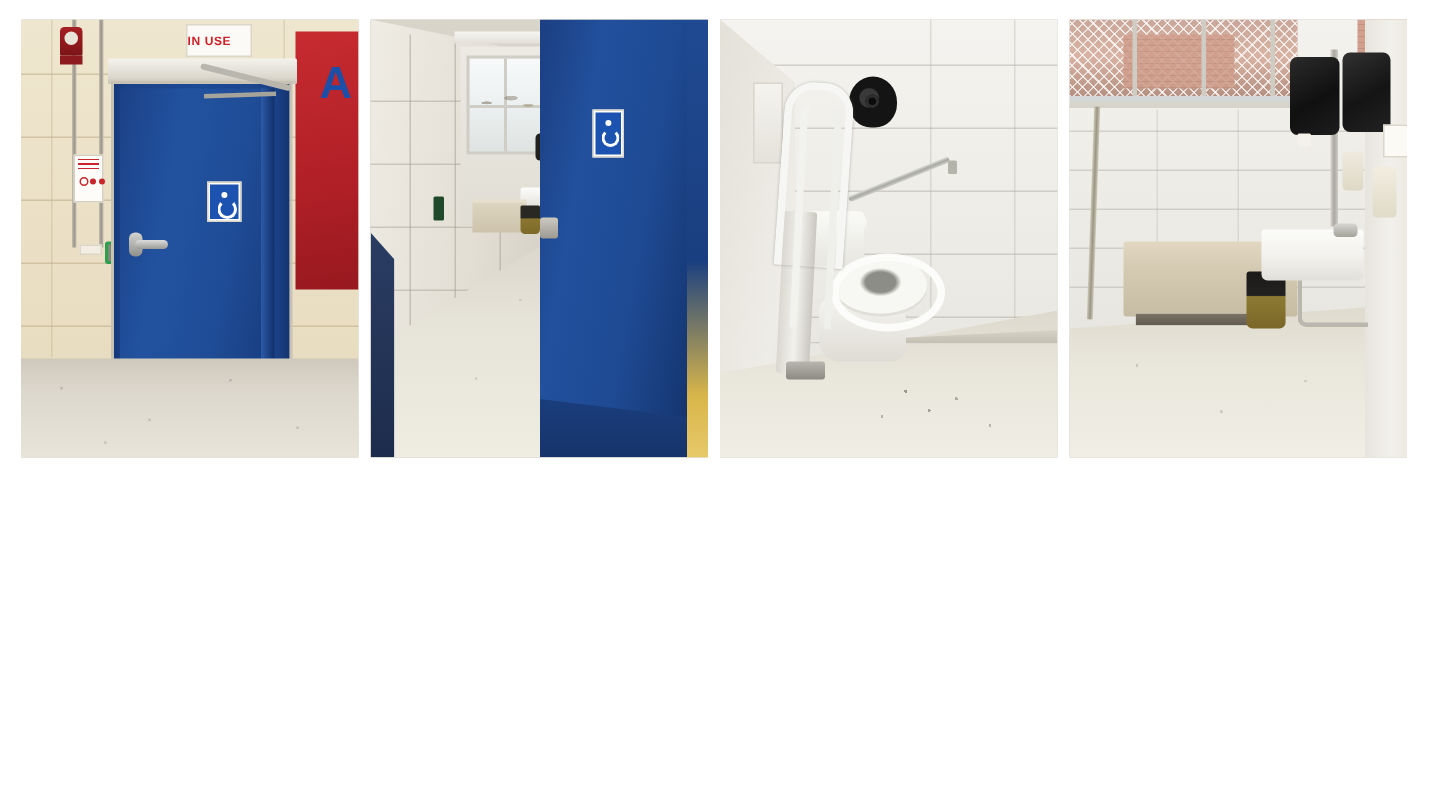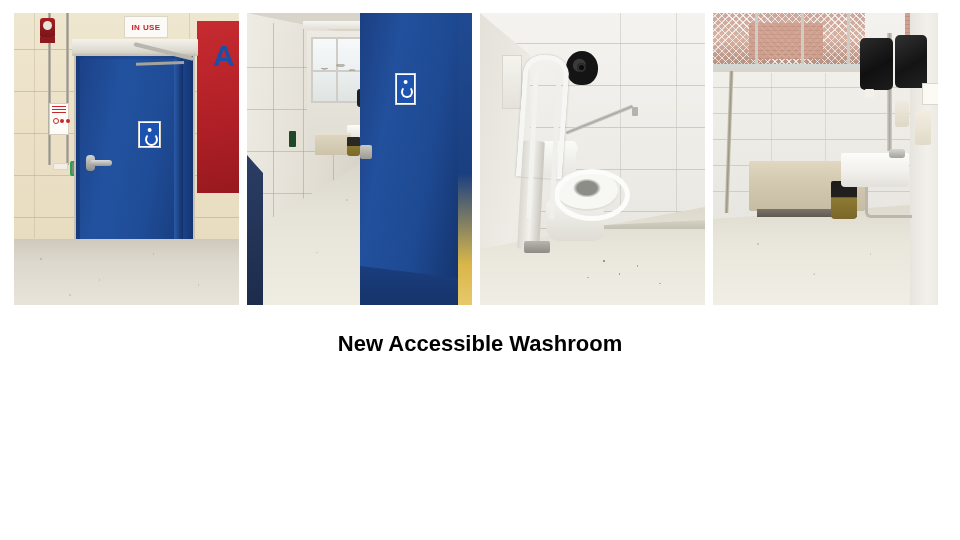--- a/index.html
+++ b/index.html
@@ -85,21 +85,21 @@
     background:#b9b6ae; transform: rotate(14deg); transform-origin: right center;
     border-radius:2px;
   }
   .p1-closer-arm2 {
     position:absolute; left:122px; top:48px; width:48px; height:3px;
     background:#a6a39b; transform: rotate(-2deg); transform-origin: right center;
   }
   .p1-insign {
     position:absolute; left:110px; top:3px; width:42px; height:20px;
     background:#fbfaf6; border:1px solid #dcd6c8;
-    display:flex; align-items:center; justify-content:center;
+    display:flex; align-items:center; 
   }
   .p1-insign span{
     color:#cf2128; font-size:8px; font-weight:bold; letter-spacing:.4px;
     font-family:"Liberation Sans", sans-serif;
   }
   .p1-acc {
     position:absolute; left:124px; top:108px; width:19px; height:23px;
     background:#ffffff; border:1px solid #d8d3c6; padding:1px;
   }
   .p1-acc i{
@@ -665,16 +665,15 @@
         <div class="p4-towel"></div>
         <div class="p4-soap1"></div>
         <div class="p4-soap2"></div>
         <div class="p4-smallsign"></div>
       </div>
     </div>
 
   </div>
 
   <div class="caption">
-    <h2 class="subtitle">New Accessible Washroom</h2>
   </div>
 
 </div>
 
 </body></html>

